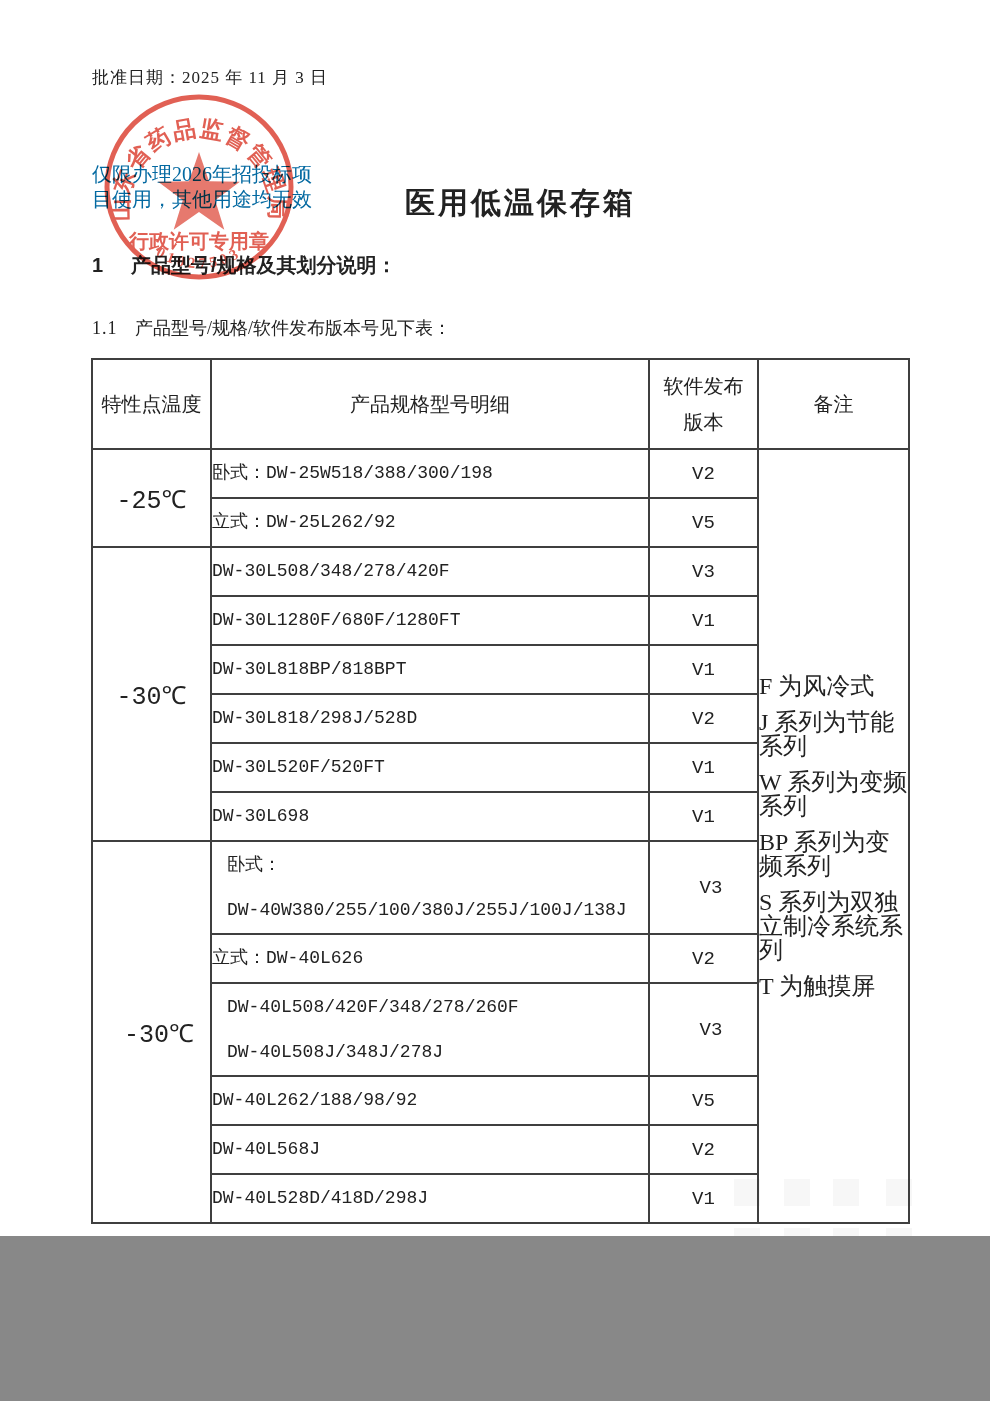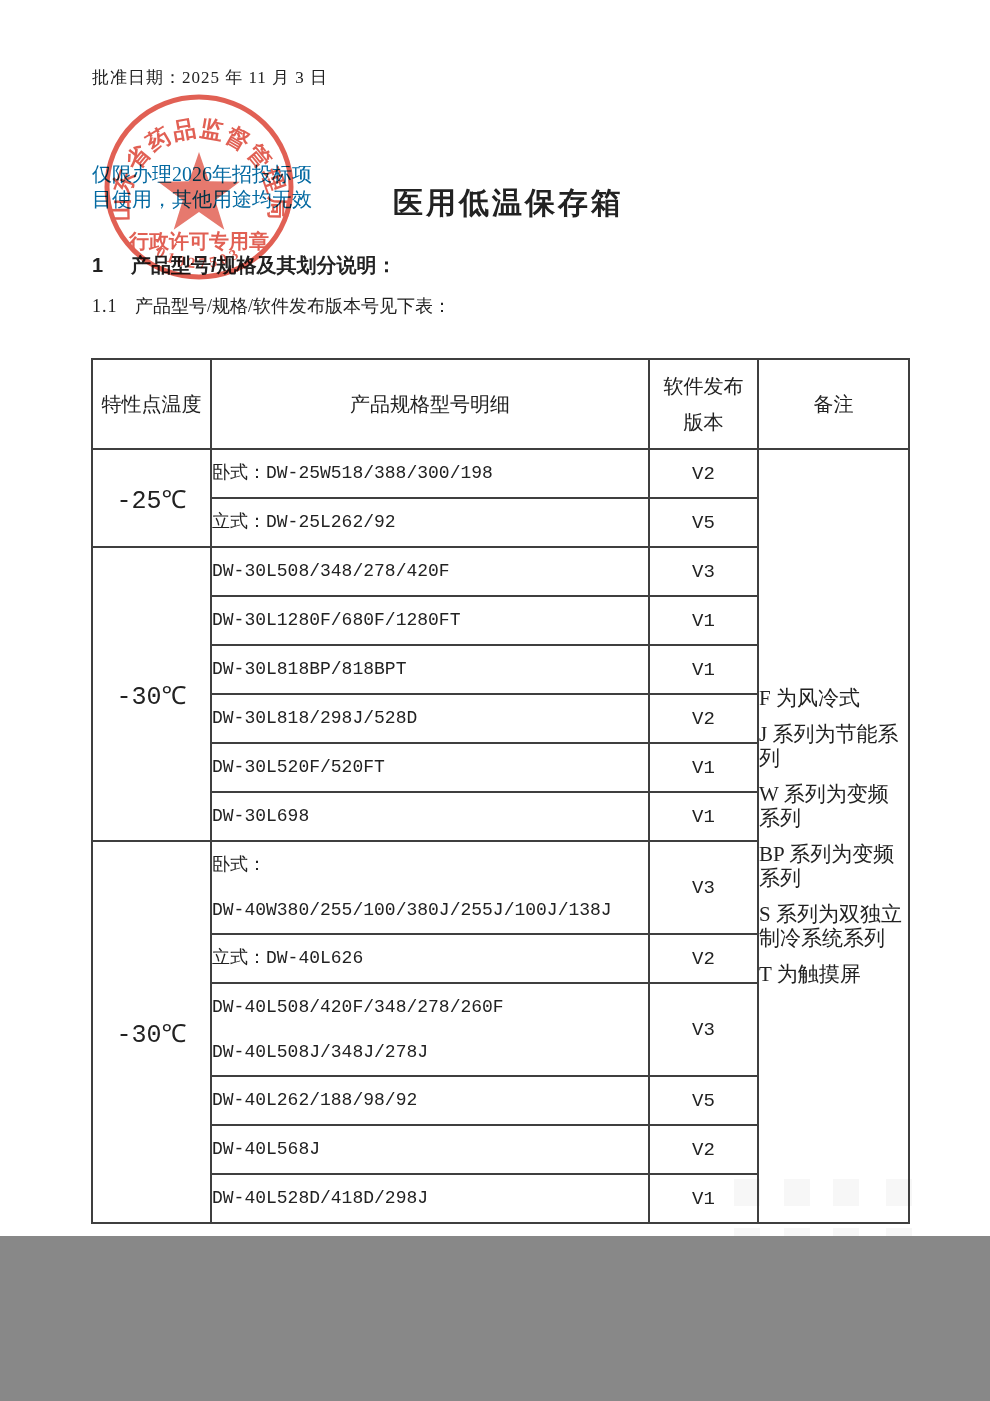--- a/index.html
+++ b/index.html
@@ -10,25 +10,25 @@
   }
   .abs{position:absolute;}
 
   
   .approval-date{left:92px;top:66px;font-size:17px;letter-spacing:1px;}
   .doc-number{left:92px;top:129px;font-size:20px;}
   .doc-number .lbl{font-weight:bold;font-family:"Liberation Sans",sans-serif;}
   .doc-number .val{font-weight:normal;}
   .blue-mark{left:92px;top:162px;font-size:20px;line-height:25px;color:#0369a1;
     mix-blend-mode:multiply;z-index:6;font-family:"Liberation Serif",serif;}
-  .doc-title{left:393px;top:183px;font-size:30px;font-weight:bold;letter-spacing:3px;
+  .doc-title{left:405px;top:183px;font-size:30px;font-weight:bold;letter-spacing:3px;
     font-family:"Liberation Sans",sans-serif;}
   .sec1{left:92px;top:252px;font-size:20px;font-weight:bold;font-family:"Liberation Sans",sans-serif;}
   .sec1 .num{display:inline-block;width:39px;}
-  .sec11{left:92px;top:294px;font-size:18px;}
+  .sec11{left:92px;top:316px;font-size:18px;}
   .sec11 .num{display:inline-block;width:43px;letter-spacing:1px;}
 
   
   .seal{left:99px;top:90px;width:200px;height:200px;z-index:5;mix-blend-mode:multiply;opacity:.88;}
 
   
   table.spec{
     position:absolute;left:91px;top:358px;width:817px;
     border-collapse:collapse;table-layout:fixed;background:transparent;z-index:2;
   }
@@ -38,24 +38,24 @@
   }
   th.h-cell{height:88px;font-size:20px;text-align:center;}
   th.h-version div{line-height:36px;}
   td.temp-cell{font-size:25px;text-align:center;padding-left:6px;
     font-family:"Liberation Mono","DejaVu Sans Mono",monospace;}
   td.model-cell{text-align:left;padding-left:13px;font-size:18px;
     font-family:"Liberation Mono","DejaVu Sans Mono",monospace;}
   td.version-cell{text-align:center;font-size:19px;
     font-family:"Liberation Mono","DejaVu Sans Mono",monospace;}
   td.remark-cell{text-align:left;vertical-align:middle;padding-left:12px;padding-right:6px;
-    font-size:21px;}
+    font-size:24px;}
   .remark-group{line-height:24px;margin:12px 0;}
   tr.row-single td{height:47px;}
-  tr.row-double td{height:91px;}
+  tr.row-double td{height:91px;padding-left:15px;}
   .row-double .model-line{line-height:45px;}
   .row-single .model-line{line-height:47px;}
 
   
   .page-num{left:0;top:1238px;width:990px;text-align:center;font-size:17px;}
 
   
   .ghost-square{position:absolute;width:26px;height:27px;background:rgba(125,125,125,0.06);z-index:1;}
 </style>
 </head>

